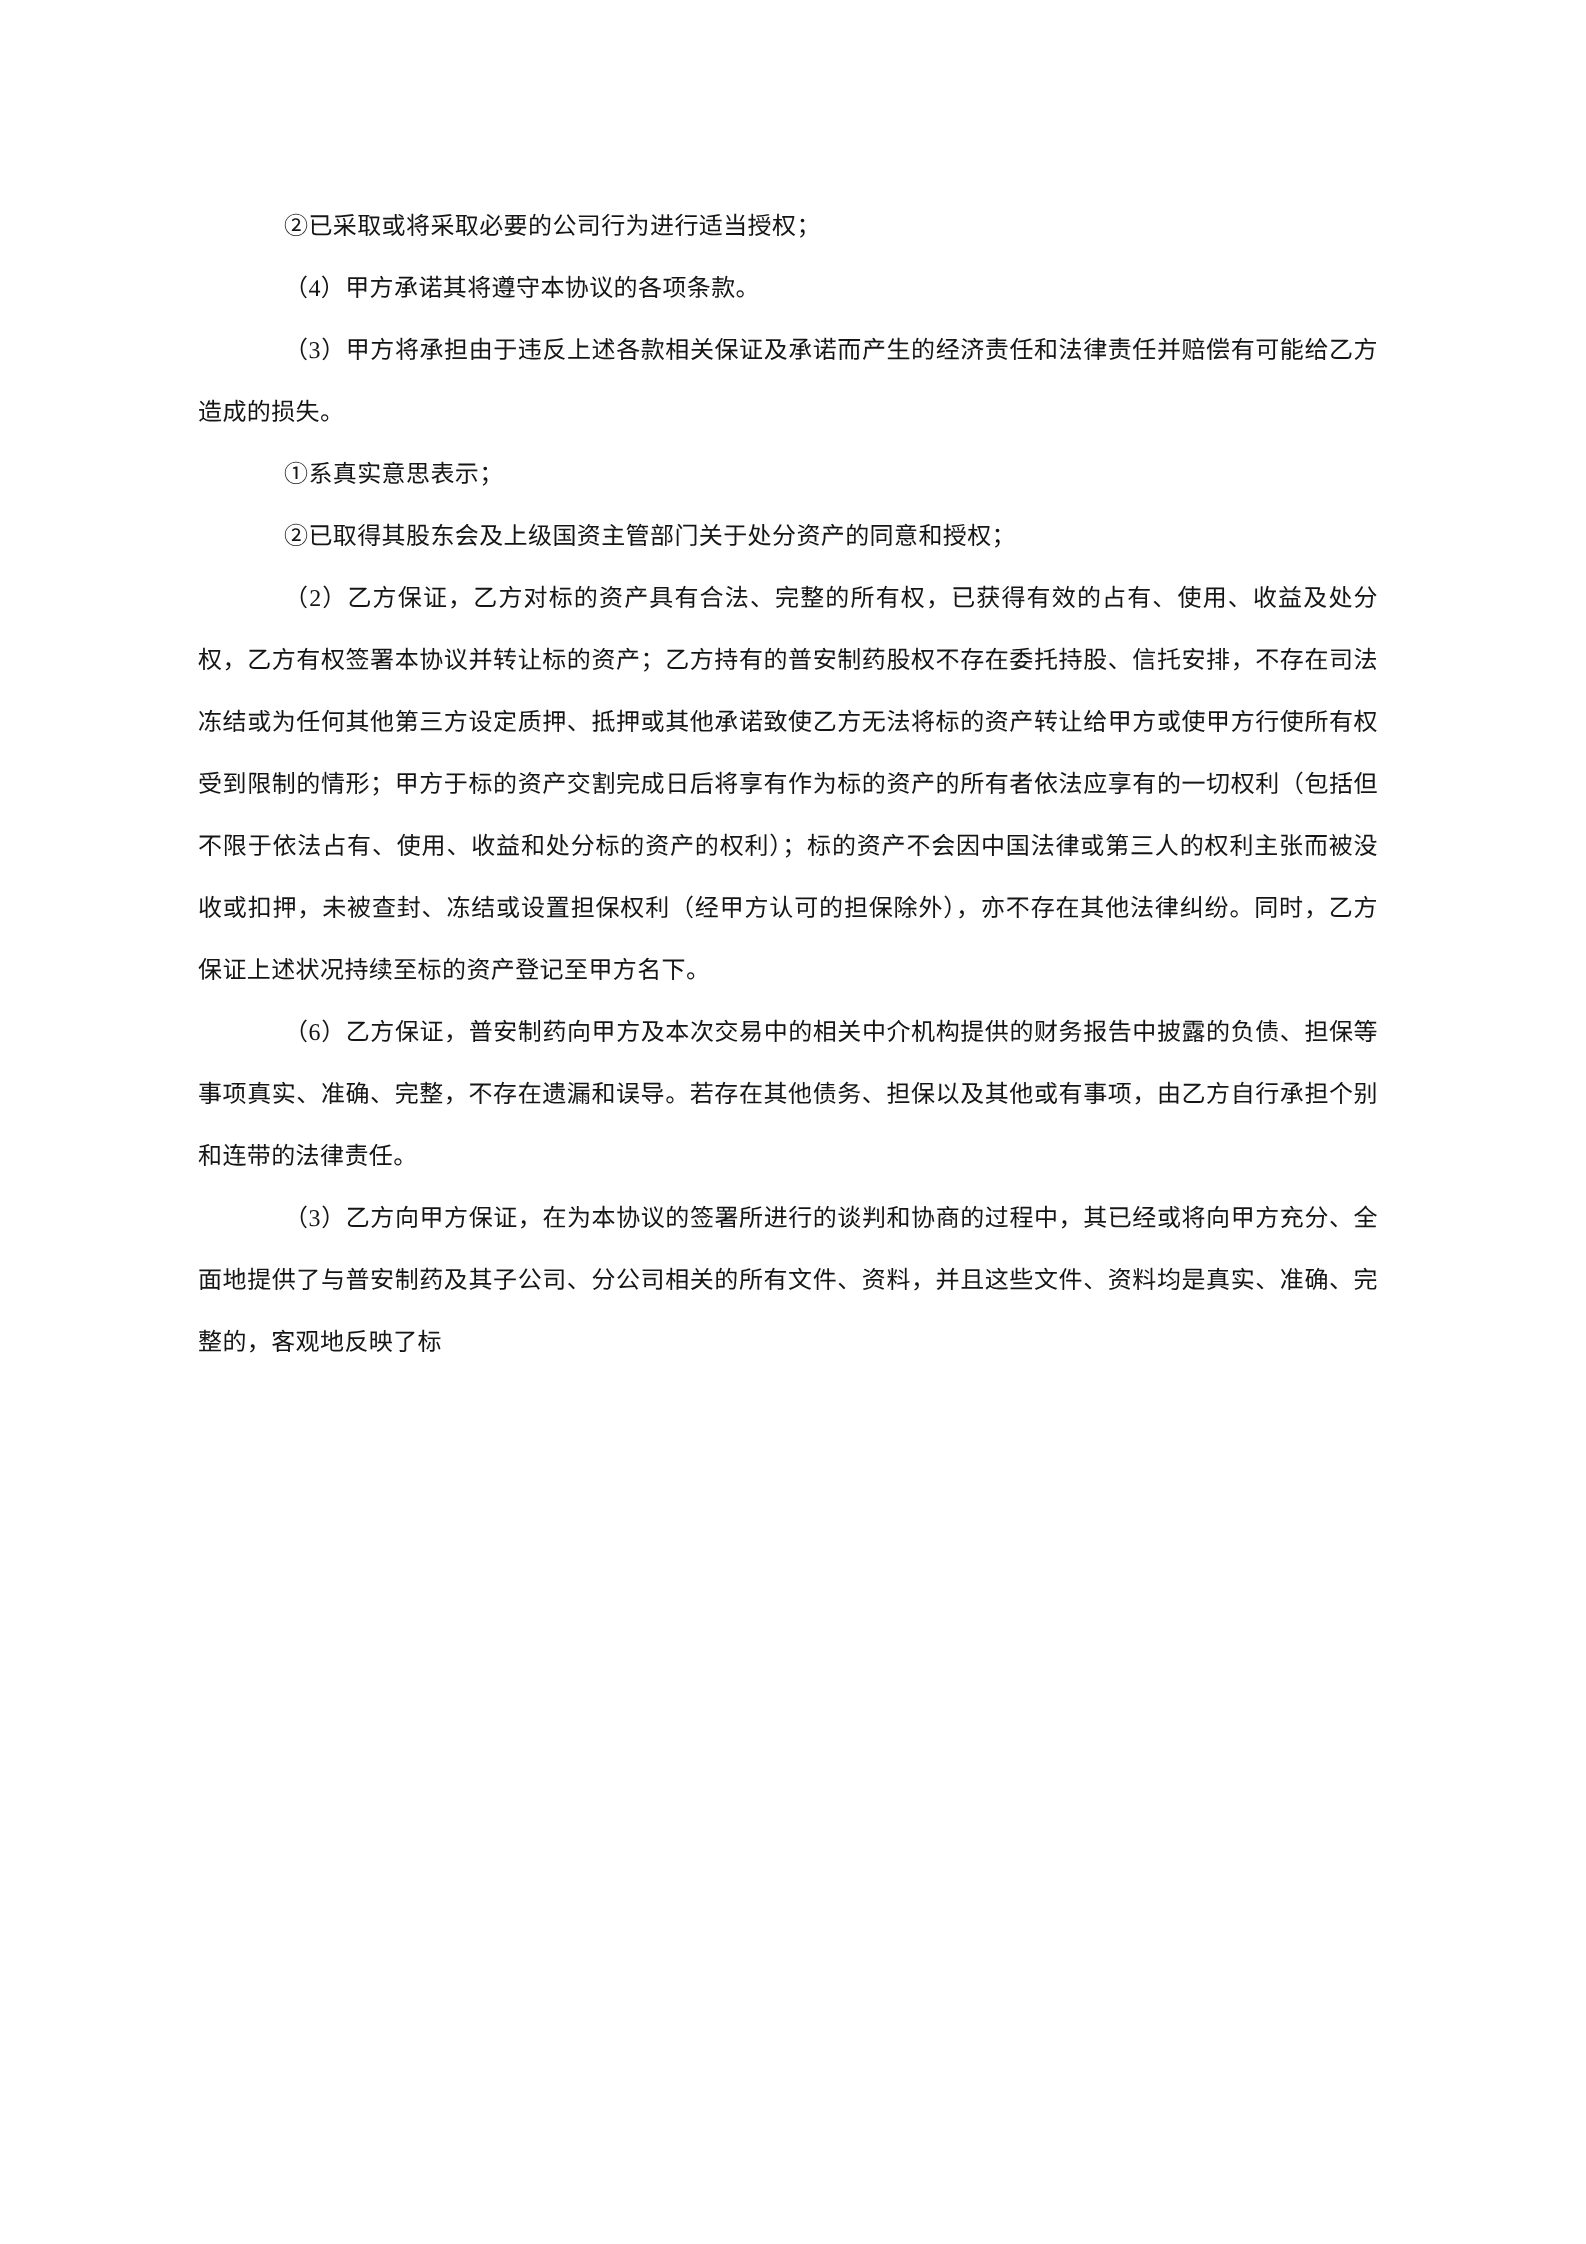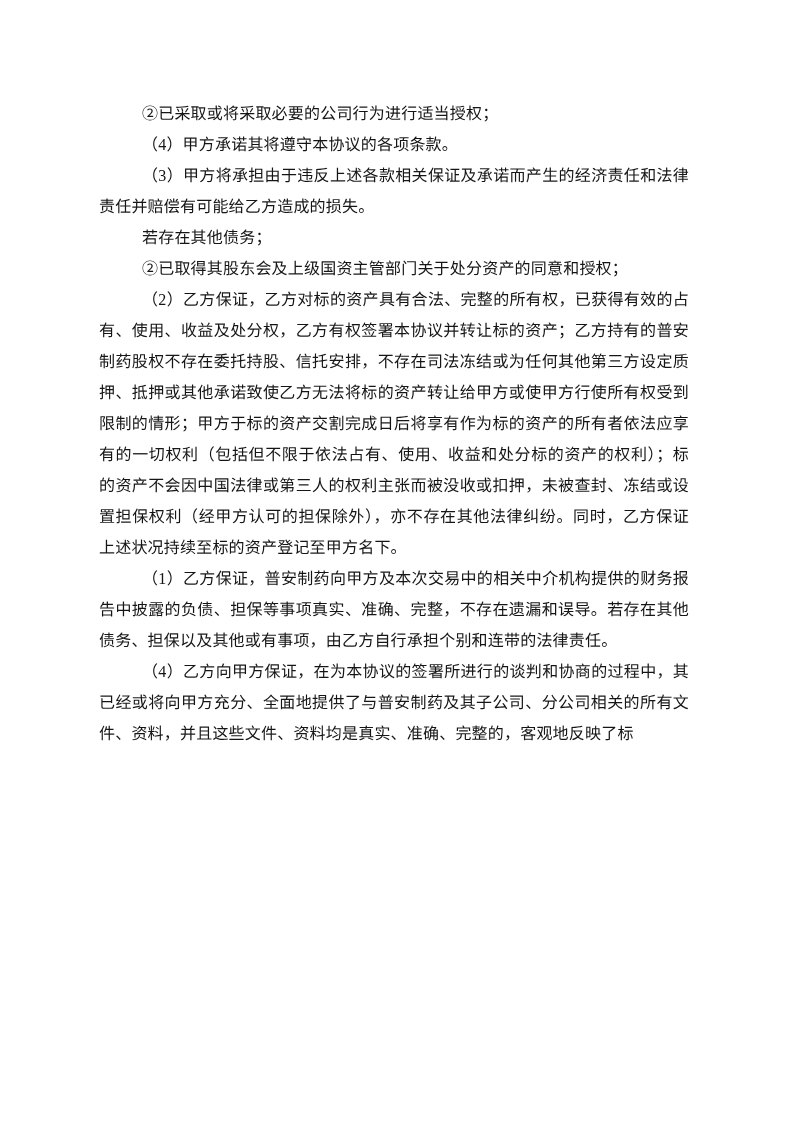--- a/index.html
+++ b/index.html
@@ -20,21 +20,21 @@
     height: 1122px;
     background: #ffffff;
     font-family: "Liberation Serif", "DejaVu Serif", serif;
   }
   .text-block {
     position: absolute;
     left: 99px;
     top: 98px;
     width: 590px;
     color: #151515;
-    font-size: 16px;
+    font-size: 12px;
     line-height: 31px;
     text-align: justify;
     text-justify: inter-ideograph;
     letter-spacing: 0.2px;
   }
   .para {
     margin: 0;
     padding: 0;
     text-indent: 43px;
     text-align-last: left;
@@ -46,19 +46,19 @@
   }
 </style>
 </head>
 <body>
 
 <main class="page">
   <section class="text-block" id="para-container">
       <p class="para">②已采取或将采取必要的公司行为进行适当授权；</p>
       <p class="para">（4）甲方承诺其将遵守本协议的各项条款。</p>
       <p class="para">（3）甲方将承担由于违反上述各款相关保证及承诺而产生的经济责任和法律责任并赔偿有可能给乙方造成的损失。</p>
-      <p class="para">若存在其他债务；</p>
+      <p class="para">①系真实意思表示；</p>
       <p class="para">②已取得其股东会及上级国资主管部门关于处分资产的同意和授权；</p>
       <p class="para">（2）乙方保证，乙方对标的资产具有合法、完整的所有权，已获得有效的占有、使用、收益及处分权，乙方有权签署本协议并转让标的资产；乙方持有的普安制药股权不存在委托持股、信托安排，不存在司法冻结或为任何其他第三方设定质押、抵押或其他承诺致使乙方无法将标的资产转让给甲方或使甲方行使所有权受到限制的情形；甲方于标的资产交割完成日后将享有作为标的资产的所有者依法应享有的一切权利（包括但不限于依法占有、使用、收益和处分标的资产的权利）；标的资产不会因中国法律或第三人的权利主张而被没收或扣押，未被查封、冻结或设置担保权利（经甲方认可的担保除外），亦不存在其他法律纠纷。同时，乙方保证上述状况持续至标的资产登记至甲方名下。</p>
-      <p class="para">（1）乙方保证，普安制药向甲方及本次交易中的相关中介机构提供的财务报告中披露的负债、担保等事项真实、准确、完整，不存在遗漏和误导。若存在其他债务、担保以及其他或有事项，由乙方自行承担个别和连带的法律责任。</p>
-      <p class="para">（4）乙方向甲方保证，在为本协议的签署所进行的谈判和协商的过程中，其已经或将向甲方充分、全面地提供了与普安制药及其子公司、分公司相关的所有文件、资料，并且这些文件、资料均是真实、准确、完整的，客观地反映了标</p>
+      <p class="para">（6）乙方保证，普安制药向甲方及本次交易中的相关中介机构提供的财务报告中披露的负债、担保等事项真实、准确、完整，不存在遗漏和误导。若存在其他债务、担保以及其他或有事项，由乙方自行承担个别和连带的法律责任。</p>
+      <p class="para">（3）乙方向甲方保证，在为本协议的签署所进行的谈判和协商的过程中，其已经或将向甲方充分、全面地提供了与普安制药及其子公司、分公司相关的所有文件、资料，并且这些文件、资料均是真实、准确、完整的，客观地反映了标</p>
     </section>
 </main>
 
 </body></html>

